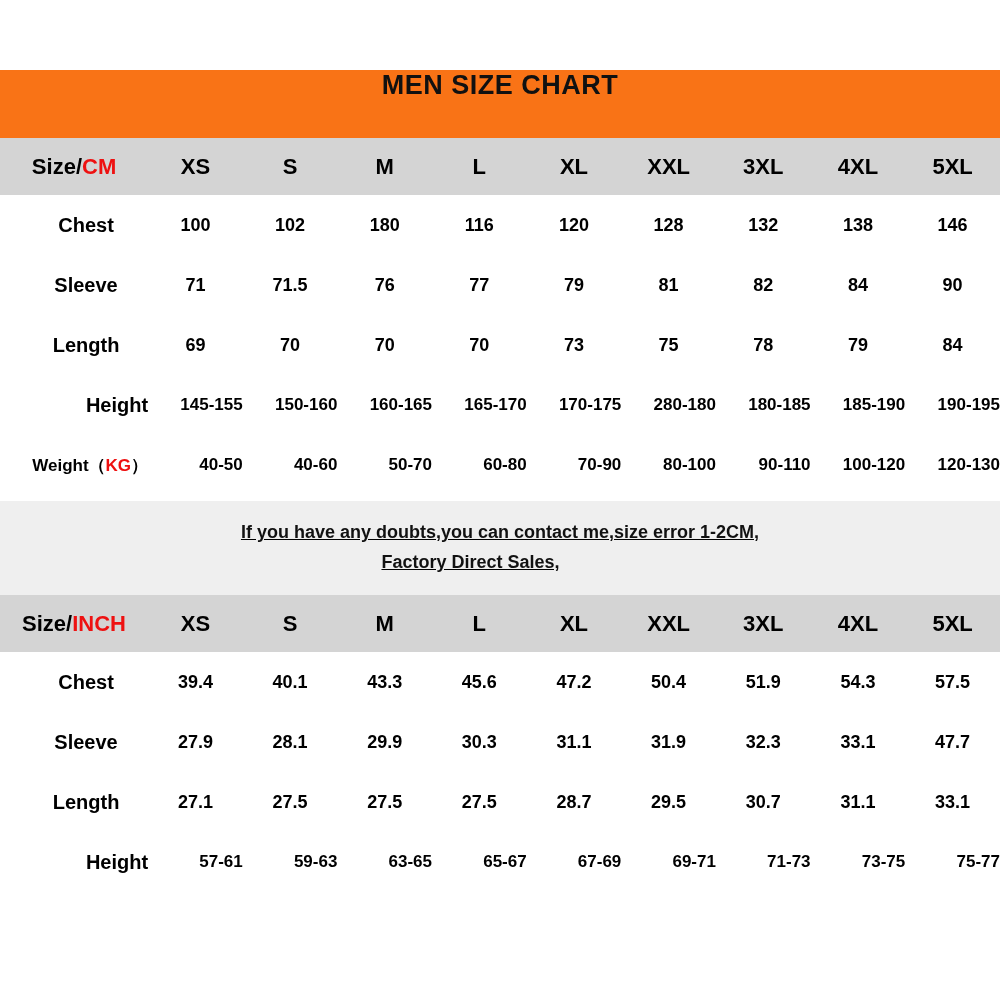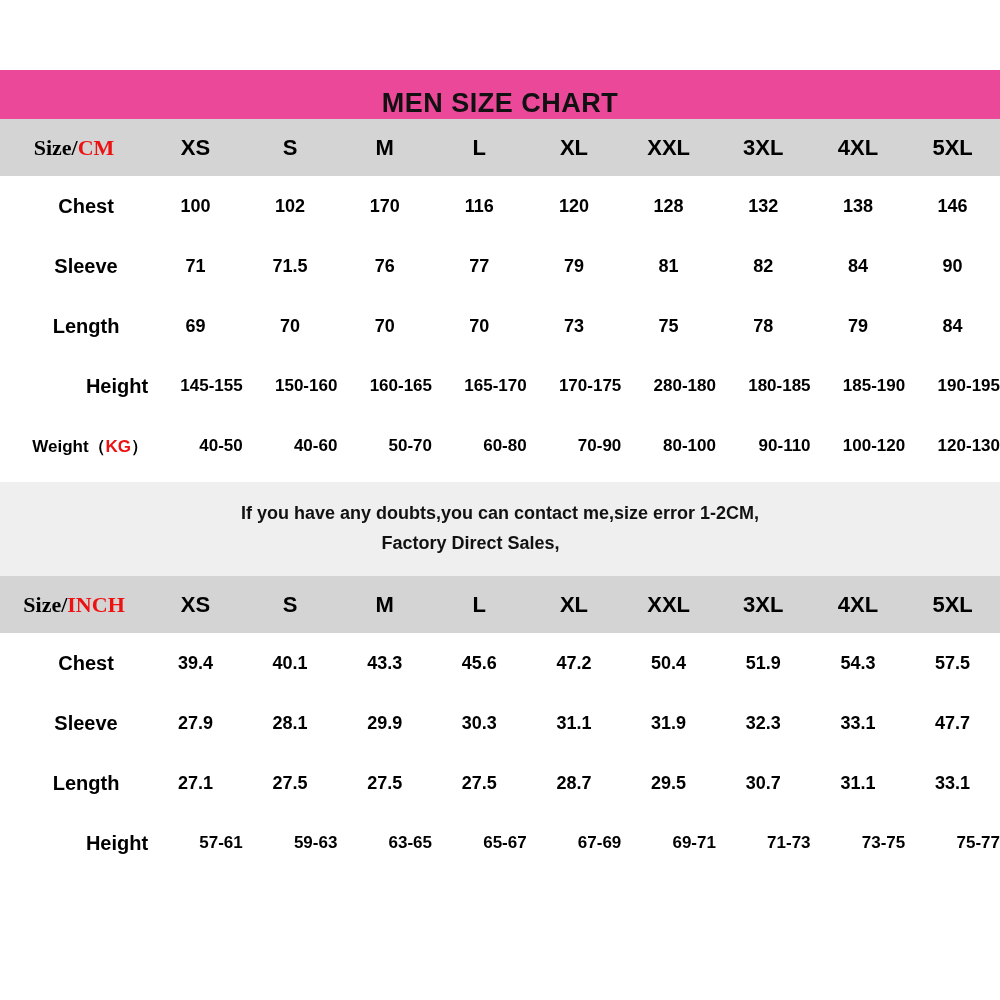--- a/index.html
+++ b/index.html
@@ -19,24 +19,24 @@
     height: 1000px;
     position: relative;
     display: flex;
     flex-direction: column;
   }
   .spacer-top {
     height: 70px;
     background: #ffffff;
   }
   .title-bar {
-    height: 49px;
-    background: #ec4899;
+    height: 68px;
+    background: #f97316;
     display: flex;
-    align-items: flex-end;
+    align-items: flex-start;
     justify-content: center;
   }
   .title-bar .title {
     font-size: 27px;
     font-weight: bold;
     letter-spacing: 0.5px;
     color: #111111;
   }
   table.size-table {
     width: 1000px;
@@ -52,21 +52,20 @@
     background: #d4d4d4;
   }
   .header-row td {
     height: 57px;
     font-size: 22px;
     font-weight: bold;
   }
   .head-label {
     font-size: 21px;
     font-weight: bold;
-    font-family: Liberation Serif, serif;
   }
   .unit-red {
     color: #ee1111;
   }
   .data-row td {
     height: 60px;
     font-size: 18px;
     font-weight: bold;
     background: #ffffff;
   }
@@ -80,20 +79,21 @@
     padding-left: 24px;
   }
   .data-row td.rowhead.tiny {
     font-size: 17px;
     margin-left: 20px;
   }
   .note-block {
     background: #efefef;
     padding: 16px 0 18px 0;
     text-align: center;
+    text-decoration: underline;
   }
   .note-line {
     font-size: 18px;
     font-weight: bold;
     color: #111111;
     line-height: 30px;
   }
   .note-line.l2 {
     padding-right: 59px;
   }
@@ -143,21 +143,21 @@
         <td>XXL</td>
         <td>3XL</td>
         <td>4XL</td>
         <td>5XL</td>
       </tr>
 
       <tr class="data-row">
         <td class="rowhead">Chest</td>
         <td>100</td>
         <td>102</td>
-        <td>170</td>
+        <td>180</td>
         <td>116</td>
         <td>120</td>
         <td>128</td>
         <td>132</td>
         <td>138</td>
         <td>146</td>
       </tr>
 
       <tr class="data-row">
         <td class="rowhead">Sleeve</td>

